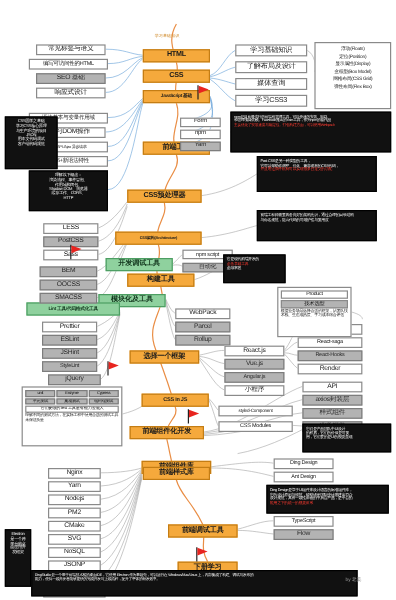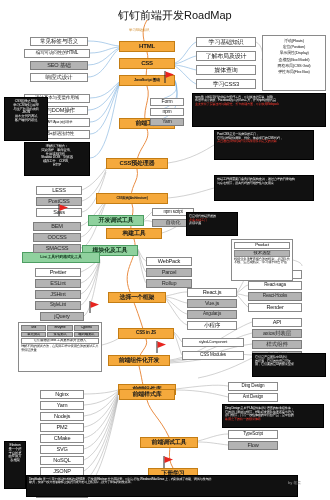--- a/index.html
+++ b/index.html
@@ -123,21 +123,20 @@
       <path d="M132,204 C136,216 126,222 134,239"></path>
       <path d="M134,239 C140,258 120,268 130,292"></path>
       <path d="M130,292 C136,308 140,318 146,339"></path>
       <path d="M146,339 C150,348 136,352 139,366"></path>
       <path d="M139,366 C142,378 142,384 147,400"></path>
       <path d="M147,400 C150,412 160,418 169,437"></path>
       <path d="M169,437 C172,450 166,456 173,468"></path>
     </g>
   </svg>
 
-  <div class="title" style="left:118px;top:8px;font-size:11px;">钉钉前端开发RoadMap</div>
   <div class="ttxt" style="left:129px;top:28px;font-size:3.4px;">学习基础知识</div>
   <div class="wm" style="left:288px;top:480px;font-size:4px;">by 老姜</div>
 
   <div id="spine-layer">
       <div class="node n-orange" style="left: 119px; top: 41px; width: 56px; height: 11px; font-size: 6px;">HTML</div>
       <div class="node n-orange" style="left: 119px; top: 58px; width: 56px; height: 11px; font-size: 6px;">CSS</div>
       <div class="node n-orange" style="left: 119px; top: 75px; width: 56px; height: 11px; font-size: 3.9px;">JavaScript 基础</div>
       <div class="node n-orange" style="left: 119px; top: 118px; width: 56px; height: 11px; font-size: 6px;">前端工具</div>
       <div class="node n-orange" style="left: 106px; top: 158px; width: 62px; height: 11px; font-size: 6px;">CSS预处理器</div>
       <div class="node n-orange" style="left: 96px; top: 193px; width: 72px; height: 11px; font-size: 3.3px;">CSS架构(Architecture)</div>

